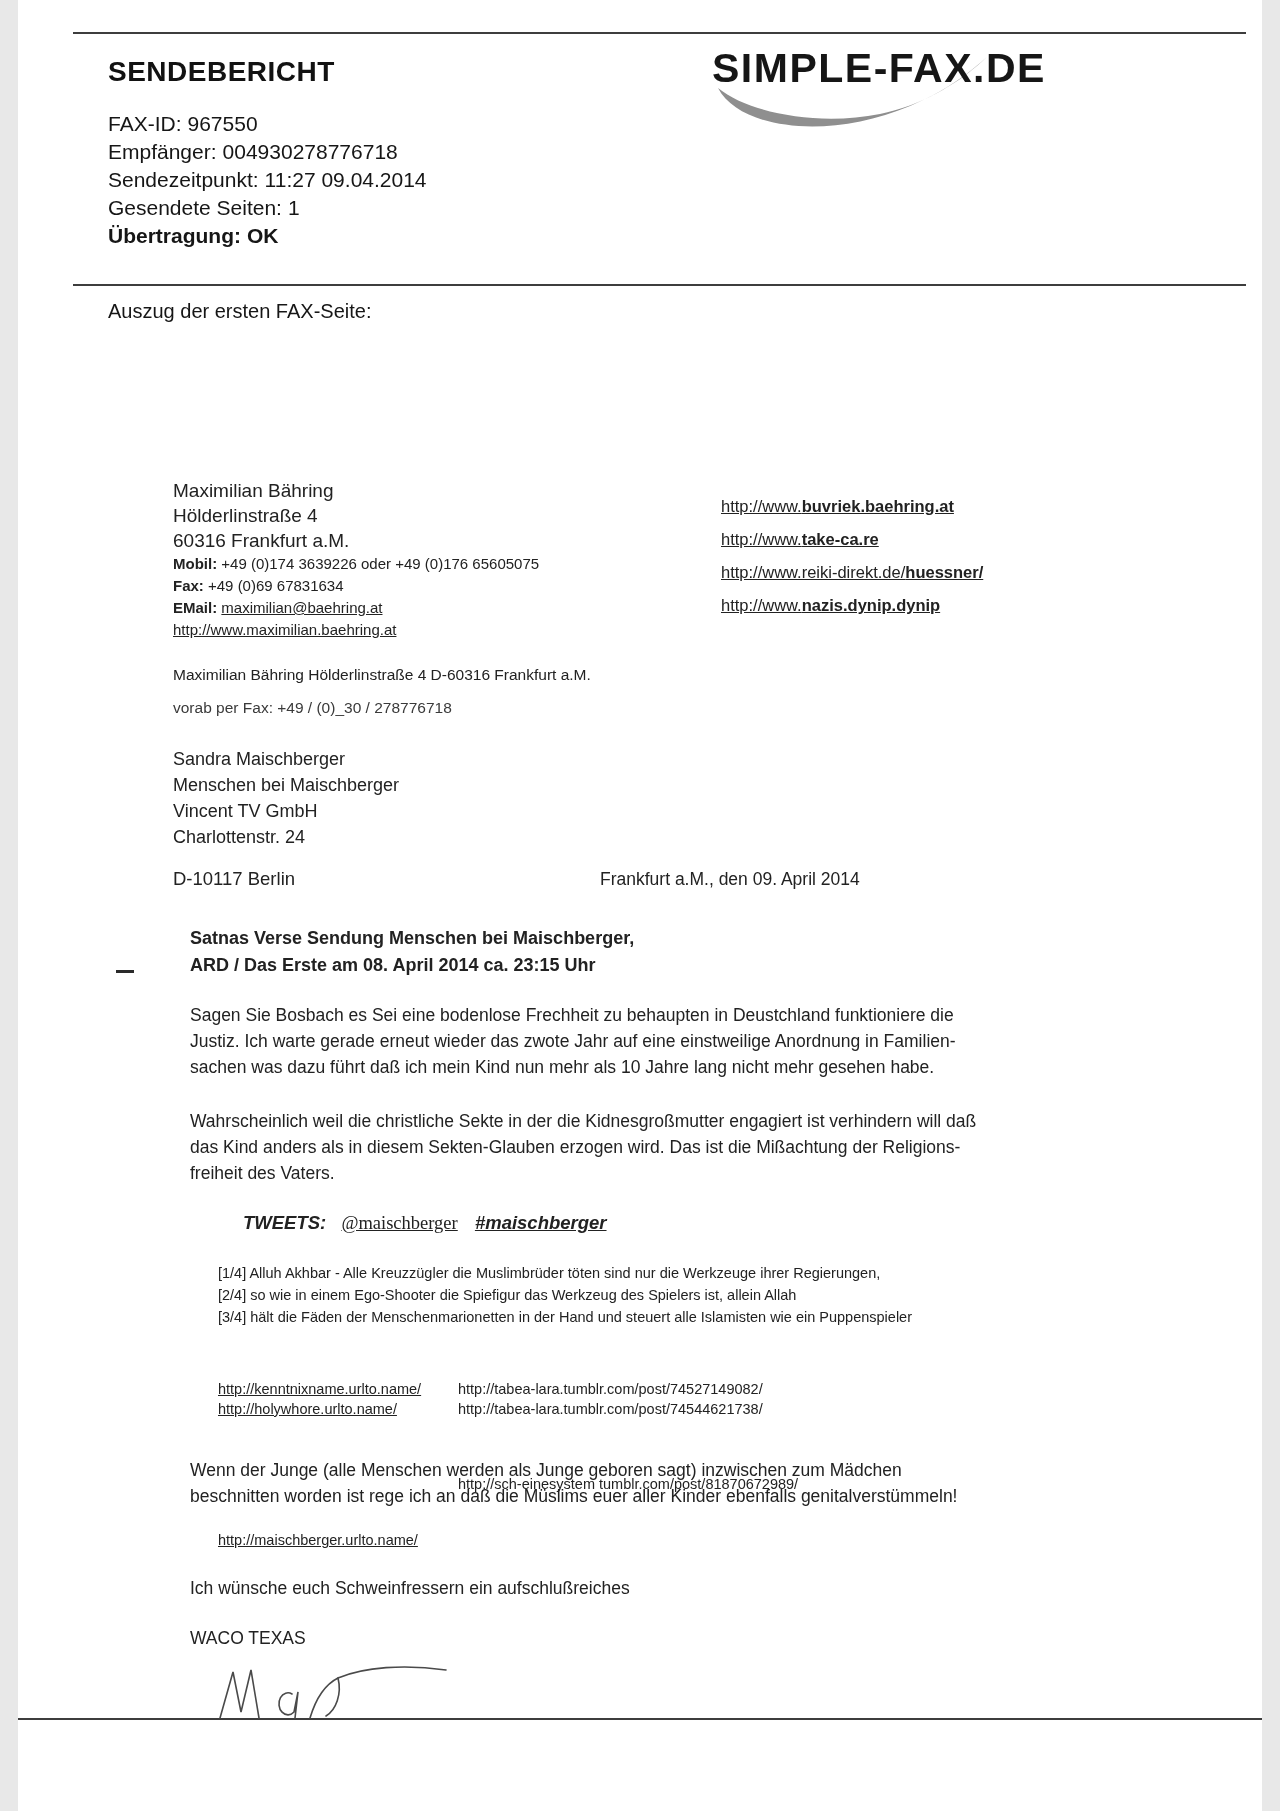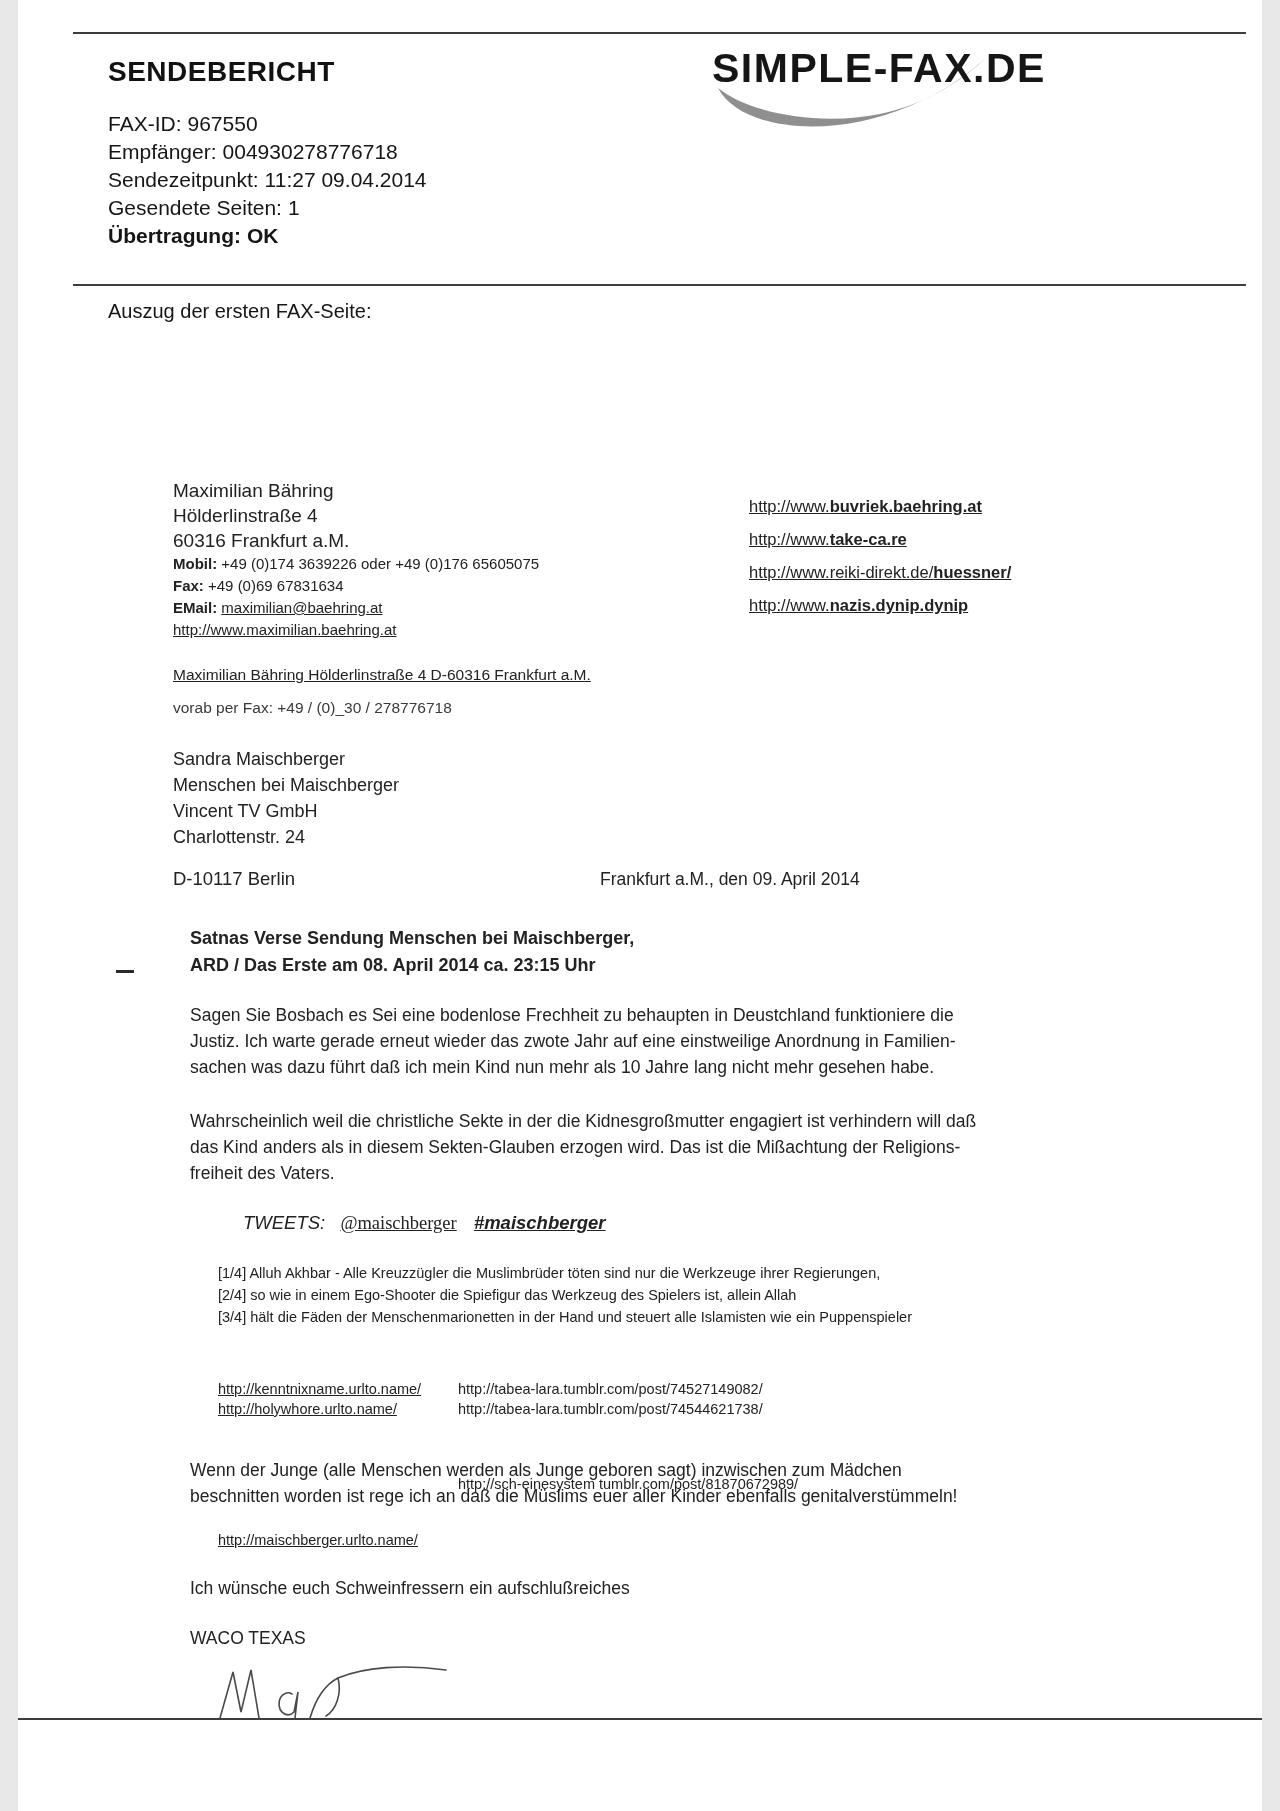--- a/index.html
+++ b/index.html
@@ -25,35 +25,35 @@
   .fields .lbl{margin-right:6px;}
   .excerpt-label{left:90px;top:300px;font-size:20px;color:#161616;}
   
   .logo{left:692px;top:44px;width:345px;height:96px;}
   
   .fx{color:#222;}
   .sender{left:155px;top:478px;font-size:19px;line-height:25px;}
   .sender .contact{font-size:15px;line-height:22px;}
   .sender .contact b{font-weight:700;}
   .u{text-decoration:underline;}
-  .right-links{left:731px;top:490px;font-size:16.5px;line-height:33px;}
+  .right-links{left:703px;top:490px;font-size:16.5px;line-height:33px;}
   .right-links .lnk{display:block;text-decoration:underline;white-space:nowrap;}
   .right-links .lnk b{font-weight:700;}
-  .addr-line{left:155px;top:666px;font-size:15.5px;text-decoration:underline;white-space:nowrap;}
+  .addr-line{left:155px;top:666px;font-size:15.5px;white-space:nowrap;}
   .vorab{left:155px;top:699px;font-size:15.5px;color:#3a3a3a;white-space:nowrap;}
   .recipient{left:155px;top:746px;font-size:18px;line-height:26px;white-space:pre-line;}
   .city-line{left:155px;top:868px;font-size:18.5px;}
   .date-line{left:582px;top:869px;font-size:17.5px;}
   .margin-dash{left:98px;top:970px;width:18px;height:3px;background:#2a2a2a;}
   .subject{left:172px;top:925px;font-size:18px;font-weight:700;line-height:27px;white-space:pre-line;}
   .para{font-size:17.5px;line-height:26px;white-space:pre-line;}
   .para1{left:172px;top:1002px;}
   .para2{left:172px;top:1108px;}
   .tweets-heading{left:225px;top:1212px;font-size:18.5px;}
-  .tweets-heading .tw-label{font-weight:400;font-style:italic;}
+  .tweets-heading .tw-label{font-weight:700;font-style:italic;}
   .tweets-heading .tw-handle{font-family:"Liberation Serif", serif;text-decoration:underline;margin-left:10px;}
   .tweets-heading .tw-hashtag{font-weight:700;font-style:italic;text-decoration:underline;margin-left:12px;}
   .tweets{left:200px;top:1262px;font-size:14.5px;line-height:22px;white-space:nowrap;}
   .tweets .t-line{display:block;}
   .link-col{font-size:14.5px;line-height:19.5px;white-space:nowrap;}
   .link-col .lrow{display:block;}
   .links-left{left:200px;top:1380px;}
   .links-left .lrow{text-decoration:underline;}
   .links-right{left:440px;top:1380px;}
   .para3{left:172px;top:1457px;}

